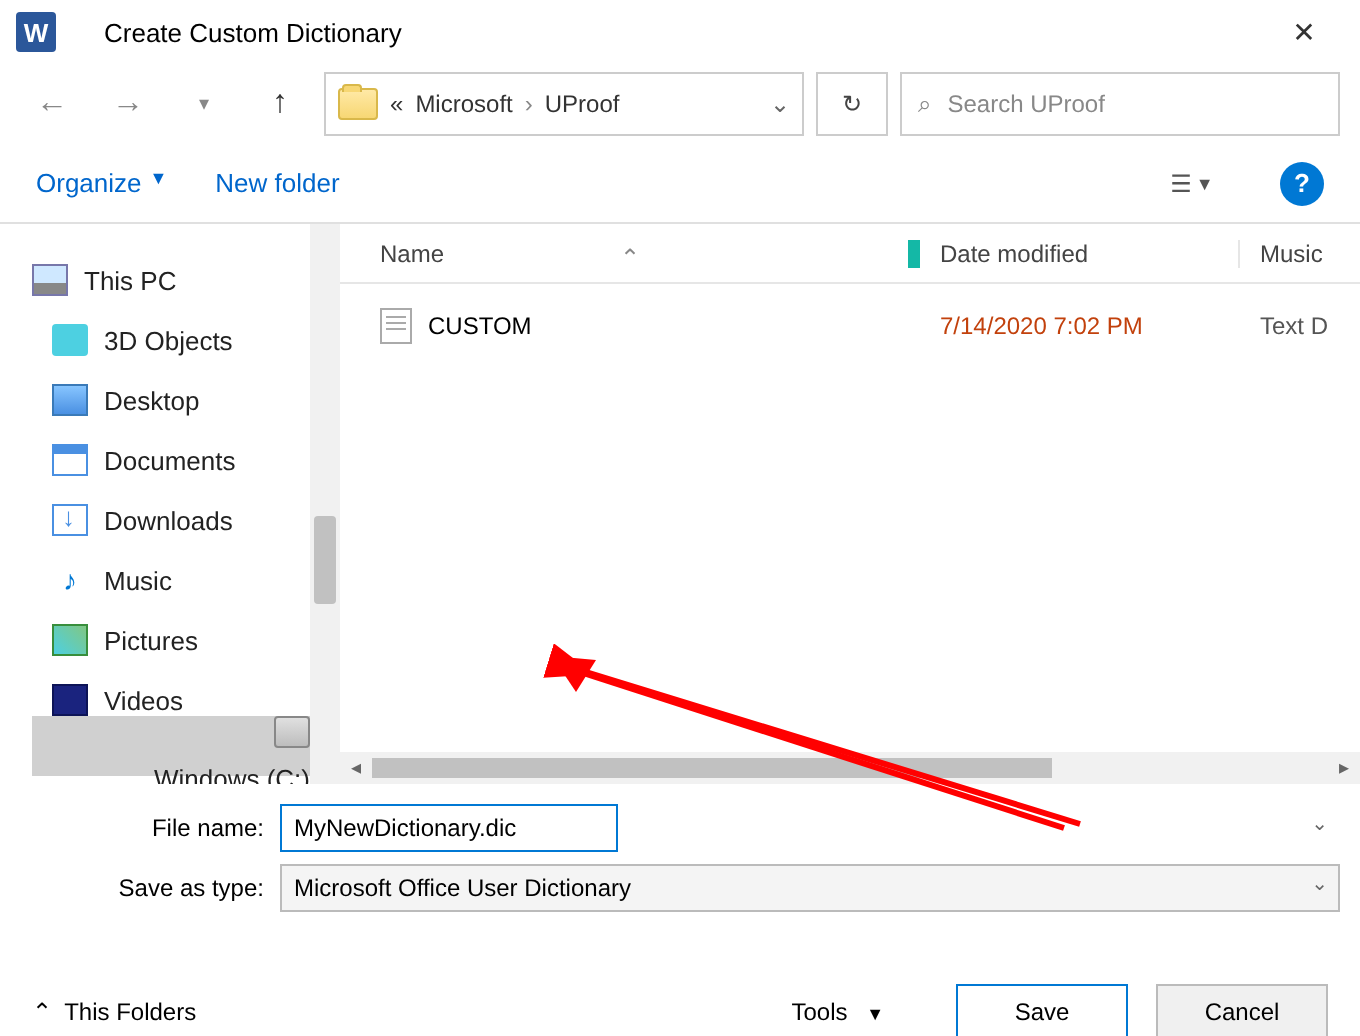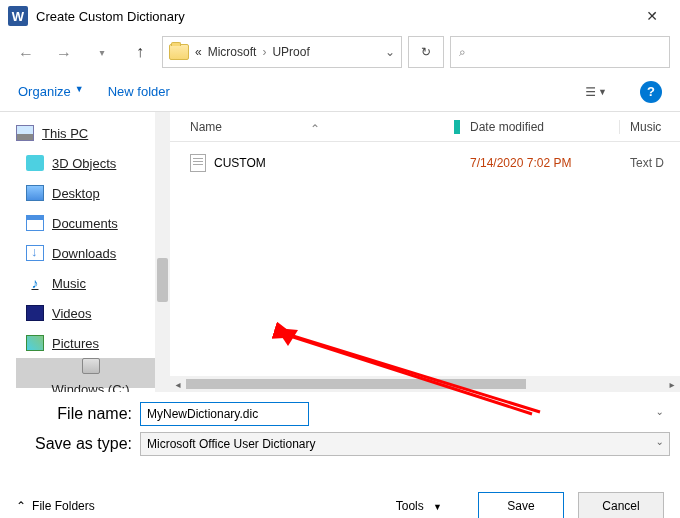--- a/index.html
+++ b/index.html
@@ -1,21 +1,21 @@
 <!DOCTYPE html>
 <html><head>
 <meta charset="utf-8">
 <style>
 * { box-sizing: border-box; margin: 0; padding: 0; font-family: "Segoe UI", Tahoma, sans-serif; }
 body { width: 680px; height: 518px; background: #fff; font-size: 12px; color: #000; overflow: hidden; }
 
 
 .titlebar { height: 32px; display: flex; align-items: center; padding: 0 8px; }
 .word-icon { width: 20px; height: 20px; background: #2B579A; color: #fff; display: flex; align-items: center; justify-content: center; font-weight: bold; font-size: 13px; border-radius: 2px; }
-.title-text { margin-left: 8px; font-size: 13px; }
+.title-text { margin-left: 24px; font-size: 13px; }
 .close-x { margin-left: auto; width: 40px; height: 30px; display: flex; align-items: center; justify-content: center; font-size: 14px; color: #333; }
 
 
 .navbar { height: 40px; display: flex; align-items: center; padding: 6px 10px; gap: 6px; }
 .nav-btn { width: 32px; height: 30px; display: flex; align-items: center; justify-content: center; color: #888; font-size: 16px; }
 .nav-btn.active { color: #333; }
 .addr-box { flex: 1; height: 32px; border: 1px solid #ccc; display: flex; align-items: center; padding: 0 6px; gap: 6px; }
 .folder-icon { width: 20px; height: 16px; background: linear-gradient(#ffe9a6, #f7d774); border: 1px solid #d9b84a; border-radius: 2px; position: relative; }
 .folder-icon::before { content: ""; position: absolute; top: -3px; left: 1px; width: 8px; height: 3px; background: #f7d774; border: 1px solid #d9b84a; border-bottom: none; border-radius: 2px 2px 0 0; }
 .crumb { color: #333; }
@@ -31,21 +31,21 @@
 .tool-link { color: #0066cc; font-size: 13px; display: flex; align-items: flex-start; gap: 4px; }
 .tool-spacer { flex: 1; }
 .view-btn { width: 40px; height: 26px; display: flex; align-items: center; justify-content: center; color: #555; gap: 2px; }
 .help-btn { width: 22px; height: 22px; border-radius: 50%; background: #0078d4; color: #fff; display: flex; align-items: center; justify-content: center; font-size: 13px; font-weight: bold; }
 
 
 .main { display: flex; height: 280px; }
 .tree { width: 170px; padding: 6px 0 0 16px; position: relative; overflow: hidden; }
 .tree-scroll { position: absolute; right: 0; top: 0; bottom: 0; width: 15px; background: #f1f1f1; }
 .tree-scroll::before { content: ""; position: absolute; left: 2px; right: 2px; top: 146px; height: 44px; background: #c1c1c1; border-radius: 2px; }
-.tree-item { height: 30px; display: flex; align-items: center; gap: 8px; padding-left: 10px; font-size: 13px; color: #222; text-decoration: underline; }
+.tree-item { height: 30px; display: flex; align-items: flex-end; gap: 8px; padding-left: 10px; font-size: 13px; color: #222; }
 .tree-item.root { padding-left: 0; }
 .tree-item.selected { background: #d0d0d0; margin-right: 15px; padding-left: 10px; flex-direction: column; }
 .ti-icon { width: 18px; height: 16px; flex-shrink: 0; }
 .ic-pc { background: linear-gradient(#cfe8ff 60%, #888 60%); border: 1px solid #77a; }
 .ic-3d { background: #4dd0e1; border-radius: 2px; }
 .ic-desktop { background: linear-gradient(#87c5ff, #4a90e2); border: 1px solid #3a7ab8; }
 .ic-docs { background: #fff; border: 1px solid #4a90e2; box-shadow: inset 0 4px 0 #4a90e2; }
 .ic-dl { background: #fff; border: 1px solid #4a90e2; position: relative; }
 .ic-dl::after { content: "↓"; position: absolute; left: 4px; top: -2px; color: #4a90e2; font-weight: bold; }
 .ic-music { color: #0078d4; font-size: 14px; display: flex; align-items: center; justify-content: center; }
@@ -72,21 +72,21 @@
 .hscroll .arrow { width: 16px; height: 16px; display: flex; align-items: center; justify-content: center; color: #666; font-size: 10px; }
 .hscroll .track { flex: 1; height: 10px; position: relative; }
 .hscroll .thumb { position: absolute; left: 0; width: 340px; top: 0; bottom: 0; background: #c1c1c1; }
 
 
 .red-arrow { position: absolute; pointer-events: none; }
 
 
 .bottom { padding: 10px 10px 18px; }
 .form-row { display: flex; align-items: center; margin-bottom: 6px; }
-.form-label { width: 130px; text-align: right; padding-right: 8px; font-size: 16px; }
+.form-label { width: 130px; text-align: right; padding-right: 8px; font-size: 12px; }
 .text-input { flex: 1; height: 24px; border: 1px solid #0078d4; padding: 0 6px; font-size: 12px; }
 .sel-wrap { flex: 1; position: relative; }
 .select-box { width: 100%; height: 24px; border: 1px solid #bbb; background: #f4f4f4; padding: 0 6px; font-size: 12px; display: flex; align-items: center; }
 .sel-arrow { position: absolute; right: 6px; top: 4px; color: #666; font-size: 10px; }
 .input-arrow { position: absolute; right: 6px; top: 4px; color: #666; font-size: 10px; }
 .input-wrap { flex: 1; position: relative; }
 
 .btn-row { display: flex; align-items: center; margin-top: 36px; padding: 0 6px; }
 .hide-folders { font-size: 12px; display: flex; align-items: center; gap: 6px; }
 .btn-spacer { flex: 1; }
@@ -112,20 +112,21 @@
     <div class="folder-icon"></div>
     <span class="crumb">«</span>
     <span class="crumb">Microsoft</span>
     <span class="crumb-sep">›</span>
     <span class="crumb">UProof</span>
     <span class="addr-drop">⌄</span>
   </div>
   <div class="refresh-btn">↻</div>
   <div class="search-box">
     <span>⌕</span>
+    <input type="text" placeholder="Search UProof" style="">
   </div>
 </div>
 
 <div class="toolbar">
   <div class="tool-link">
     <span>Organize</span>
     <span style="font-size:9px;">▼</span>
   </div>
   <div class="tool-link">New folder</div>
   <div class="tool-spacer"></div>
@@ -156,26 +157,26 @@
     </div>
     <div class="tree-item">
       <div class="ti-icon ic-dl"></div>
       <span>Downloads</span>
     </div>
     <div class="tree-item">
       <div class="ti-icon ic-music">♪</div>
       <span>Music</span>
     </div>
     <div class="tree-item">
+      <div class="ti-icon ic-pics"></div>
+      <span>Pictures</span>
+    </div>
+    <div class="tree-item">
       <div class="ti-icon ic-vid"></div>
       <span>Videos</span>
-    </div>
-    <div class="tree-item">
-      <div class="ti-icon ic-pics"></div>
-      <span>Pictures</span>
     </div>
     <div class="tree-item selected">
       <div class="ti-icon ic-drive"></div>
       <span>Windows (C:)</span>
     </div>
     <div class="tree-item">
       
       
     </div>
     <div class="tree-scroll"></div>
@@ -235,21 +236,21 @@
       <div class="select-box">
         <span>Microsoft Office User Dictionary</span>
       </div>
       <span class="sel-arrow">⌄</span>
     </div>
   </div>
 
   <div class="btn-row">
     <div class="hide-folders">
       <span>⌃</span>
-      <span>File Folders</span>
+      <span>This Folders</span>
     </div>
     <div class="btn-spacer"></div>
     <div class="tools-link">
       <span>Tools</span>
       <span style="font-size:9px;margin-left:6px;">▼</span>
     </div>
     <button class="btn primary">Save</button>
     <button class="btn">Cancel</button>
   </div>
 </div>

